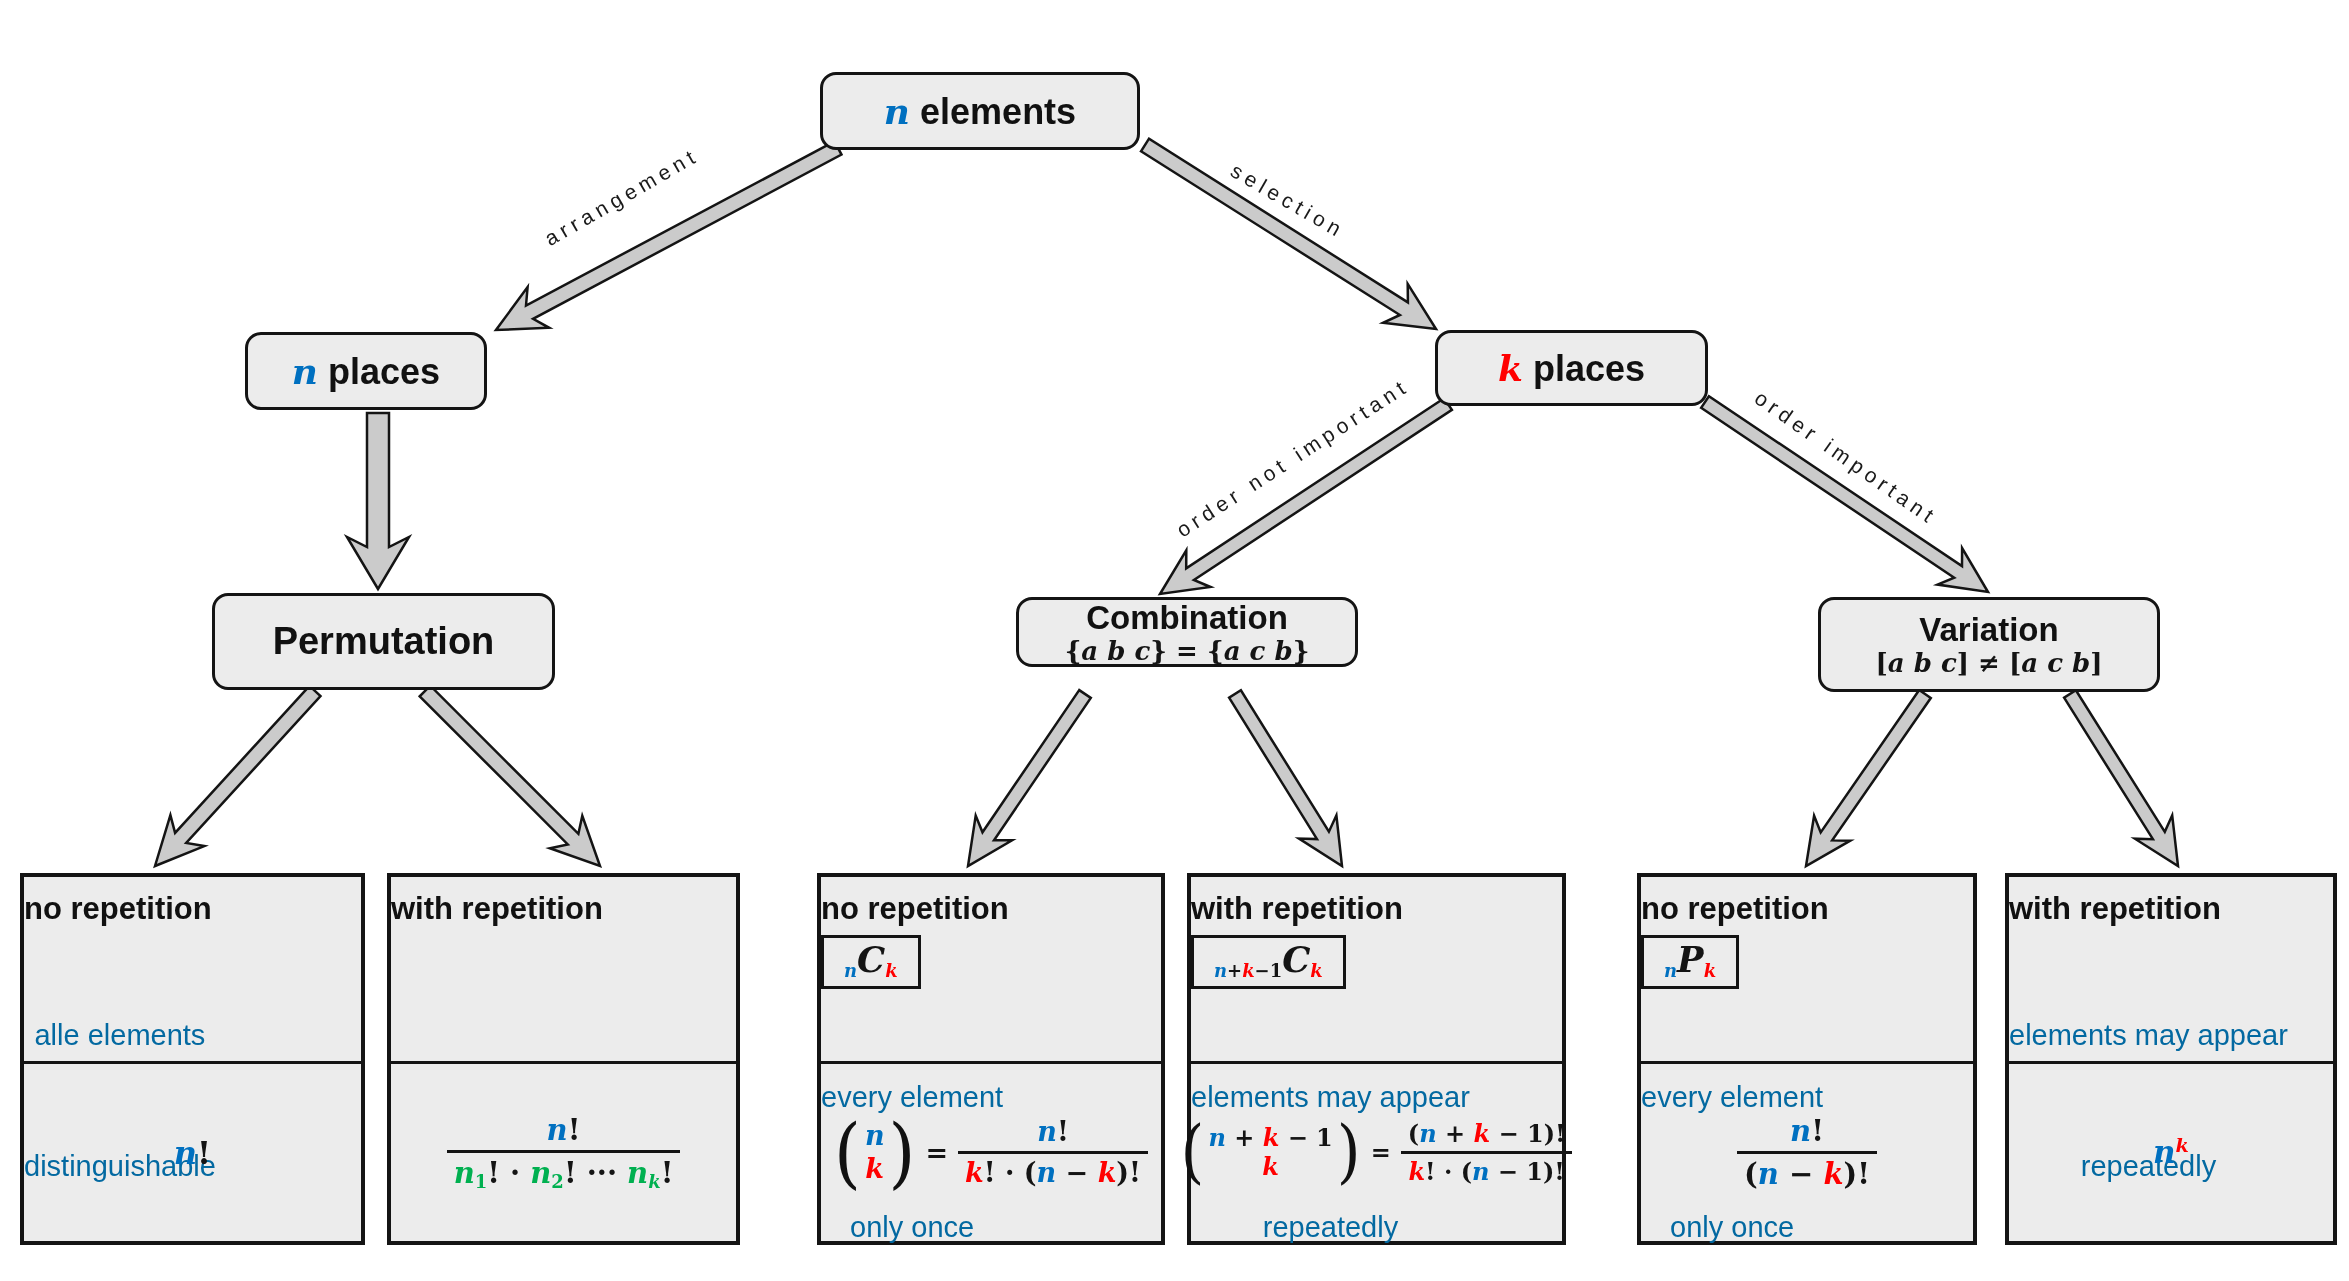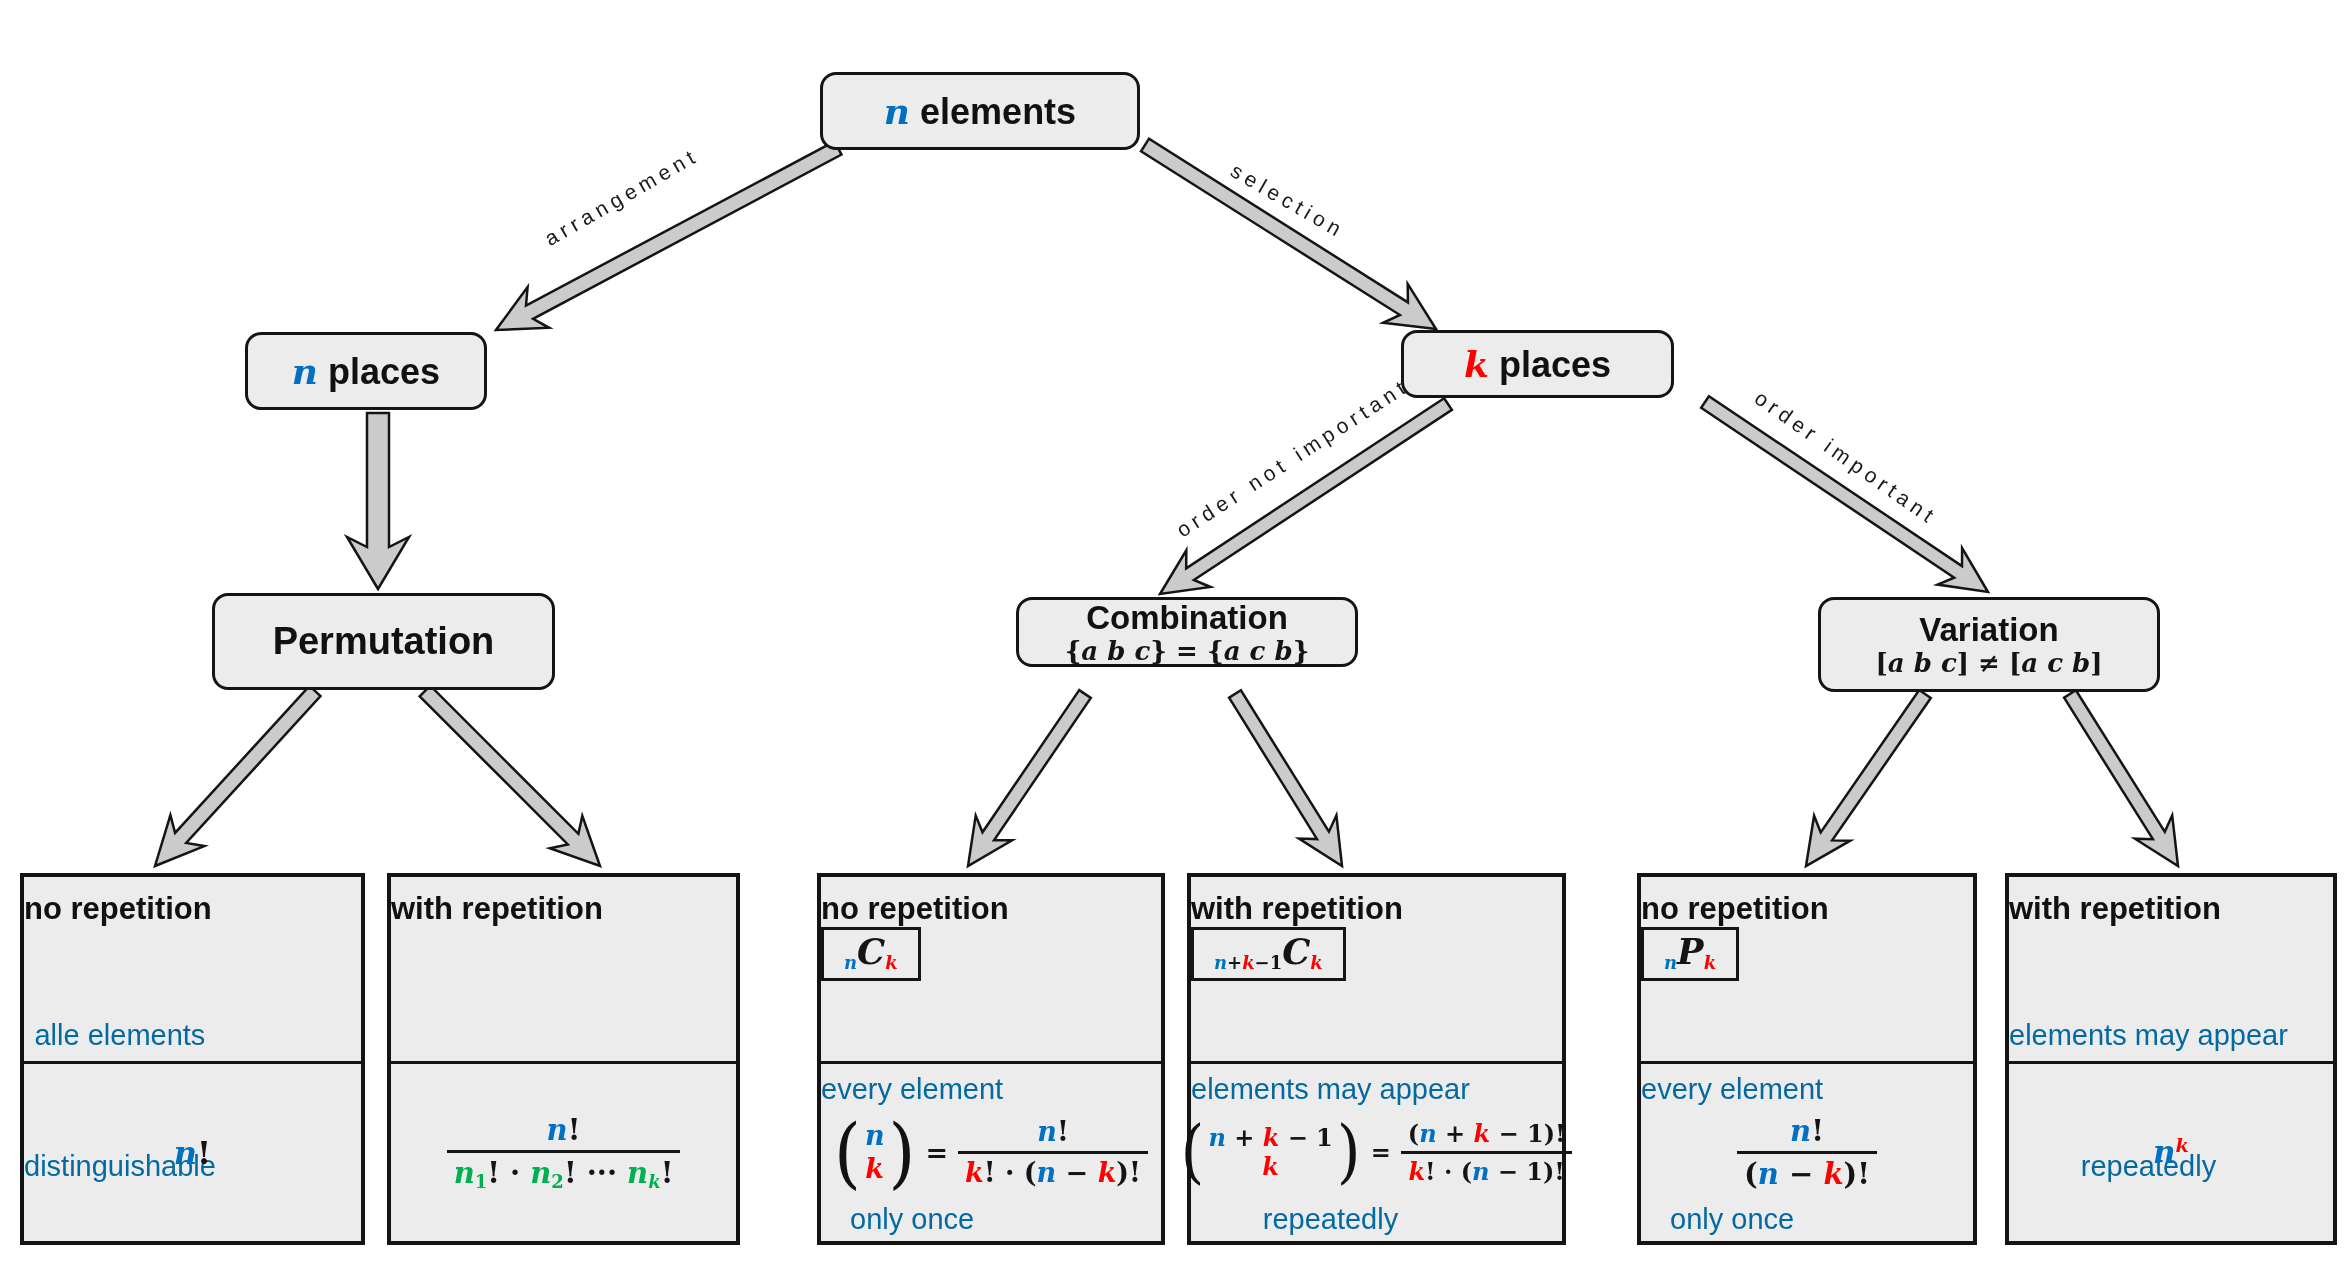--- a/index.html
+++ b/index.html
@@ -25,21 +25,21 @@
   .node-label{font-size:36px;white-space:pre}
   .node-title{font-size:38px}
   .node-title2{font-size:33px;line-height:1.15}
   .node-sub{font-size:26px;line-height:1.1}
   
   .leaf{position:absolute;top:873px;height:372px;background:var(--boxfill);
         border:4px solid var(--line);display:flex;flex-direction:column;z-index:2}
   .leaf-upper{height:184px;display:flex;flex-direction:column;align-items:flex-start;padding-top:14px}
   .leaf-title{font-size:31px;font-weight:bold}
   .chip{border:3px solid var(--line);background:var(--boxfill);padding:0 20px 3px;
-        font-size:29px;line-height:1.25;white-space:pre}
+        margin-top:8px;font-size:29px;line-height:1.25;white-space:pre}
   .desc{margin:auto 0;text-align:center;font-size:29px;line-height:1.5;white-space:pre}
   .leaf-formula{flex:1;border-top:3.5px solid var(--line);display:flex;align-items:center;
         justify-content:center;font-size:30px;white-space:pre}
   .frac{display:inline-flex;flex-direction:column;align-items:center;vertical-align:middle}
   .frac .num{padding:0 7px 3px;text-align:center}
   .frac .den{padding:3px 7px 0;border-top:3px solid var(--line);text-align:left}
   .binom{display:inline-flex;align-items:center}
   .paren{font-family:"DejaVu Serif",serif;font-weight:400;font-size:2.55em;line-height:.8;
          transform:scaleY(1.12)}
   .bcol{display:inline-flex;flex-direction:column;align-items:center;padding:0 4px}
@@ -73,21 +73,21 @@
 </div>
 
 <div class="alabel" style="left:622px;top:197px;transform:translate(-50%,-50%) rotate(-30deg)">arrangement</div>
 <div class="alabel" style="left:1288px;top:201px;transform:translate(-50%,-50%) rotate(30deg)">selection</div>
 <div class="alabel" style="left:1293px;top:458px;transform:translate(-50%,-50%) rotate(-33deg)">order not important</div>
 <div class="alabel" style="left:1846px;top:458px;transform:translate(-50%,-50%) rotate(35deg)">order important</div>
 
 <div class="node" style="left:245px;top:332px;width:242px;height:78px">
   <div class="node-label"><span class="v b">n</span><span class="t"> places</span></div>
 </div>
-<div class="node" style="left:1401px;top:330px;width:273px;height:68px">
+<div class="node" style="left:1435px;top:330px;width:273px;height:76px">
   <div class="node-label"><span class="v r">k</span><span class="t"> places</span></div>
 </div>
 
 <div class="node" style="left:212px;top:593px;width:343px;height:97px">
   <div class="node-title t">Permutation</div>
 </div>
 <div class="node" style="left:1016px;top:597px;width:342px;height:70px">
   <div class="node-title2 t">Combination</div>
   <div class="node-sub"><span class="o k">{</span><span class="v k">a b c</span><span class="o k">} = {</span><span class="v k">a c b</span><span class="o k">}</span></div>
 </div>

